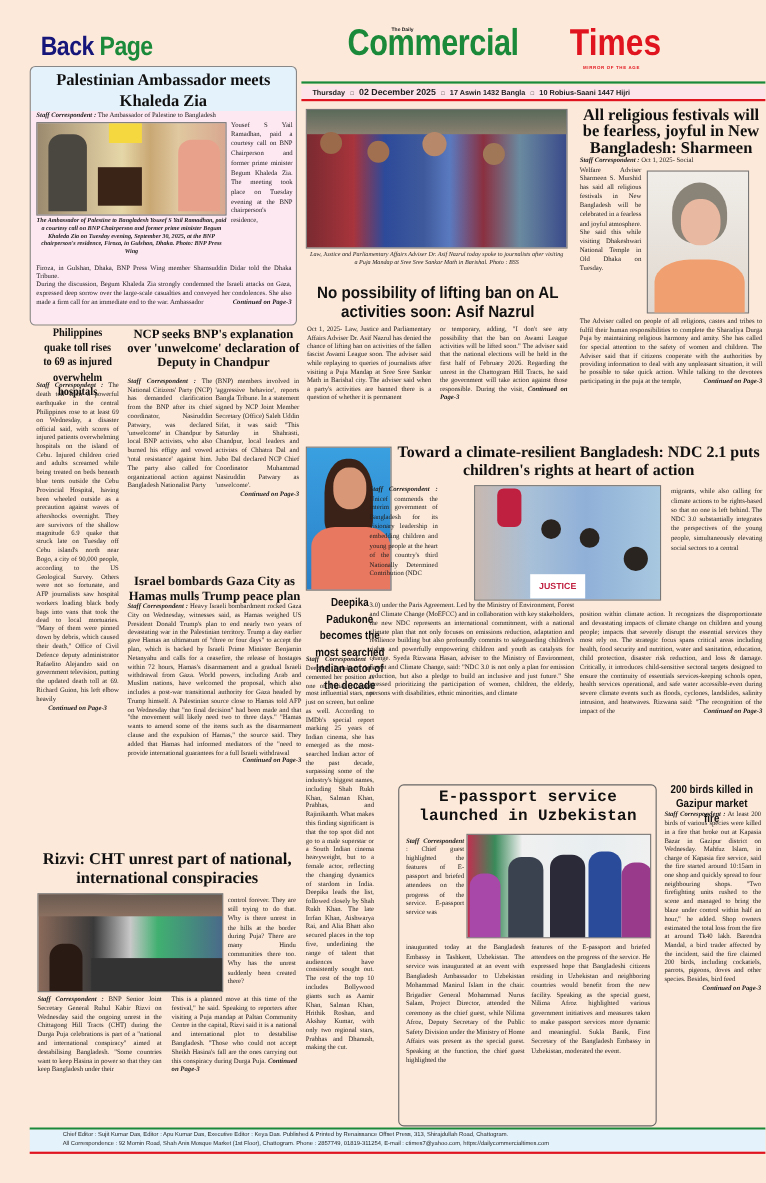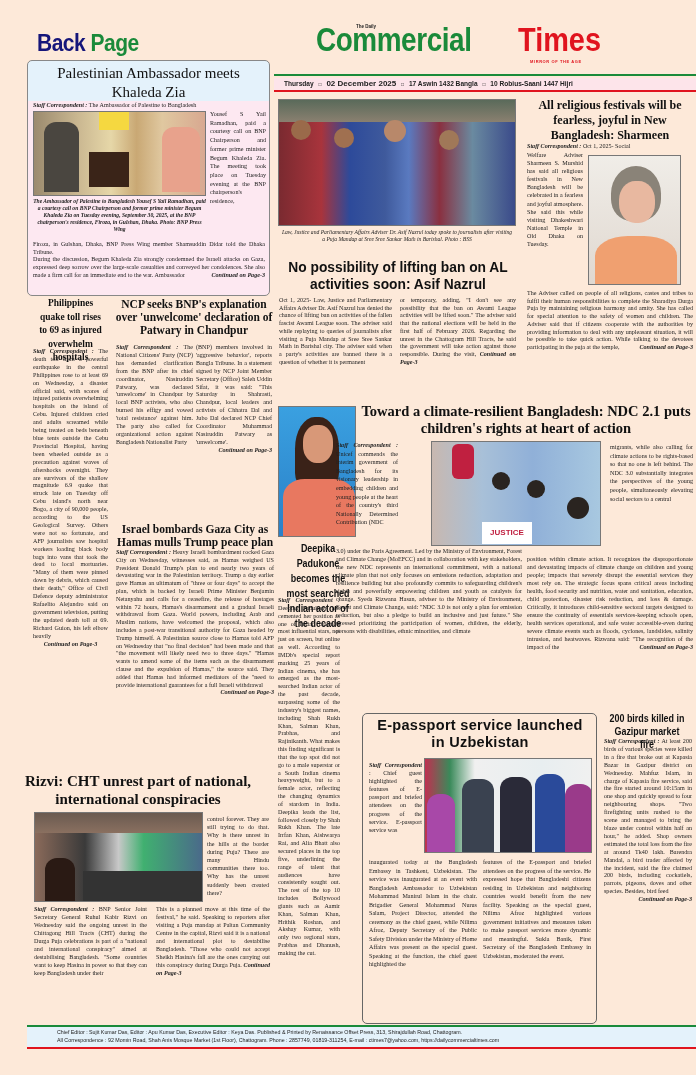--- a/index.html
+++ b/index.html
@@ -36,21 +36,21 @@
   <span style="font-size:5px;margin:0 3px">□</span>
   <span style="font-size:8px">02 December 2025</span>
   <span style="font-size:5px;margin:0 3px">□</span>
   <span>17 Aswin 1432 Bangla</span>
   <span style="font-size:5px;margin:0 3px">□</span>
   <span>10 Robius-Saani 1447 Hijri</span>
 </div>
 <div class="abs" style="left:274px;top:90px;width:422px;height:1.5px;background:#e0141e"></div>
 
 <div class="abs" style="left:27px;top:60px;width:243px;height:236px;border:1px solid #888;border-radius:5px;background:linear-gradient(#e4f2fb 0,#e4f2fb 40px,#fde8f1 40px)">
-  <div class="hd" style="position:absolute;left:8px;top:3px;width:225px;font-size:15px;line-height:19px;font-weight:normal">Palestinian Ambassador meets Khaleda Zia</div>
+  <div class="hd" style="position:absolute;left:8px;top:3px;width:225px;font-size:15px;line-height:19px;font-weight:bold">Palestinian Ambassador meets Khaleda Zia</div>
   <div class="txt abs" style="left:5px;top:41px;width:232px">
     <span class="by">Staff Correspondent :</span>
     <span>The Ambassador of Palestine to Bangladesh</span>
   </div>
   <div class="photo" style="left:5px;top:50px;width:173px;height:85px;background:linear-gradient(90deg,#9b8a6e 0,#c9b690 25%,#e6d7a8 45%,#c9a874 60%,#e0c8a0 75%,#d8a890 100%)">
     <div class="abs" style="left:55px;top:40px;width:40px;height:35px;background:#3a2418"></div>
     <div class="abs" style="left:10px;top:10px;width:35px;height:70px;background:#4a4640;border-radius:12px 12px 0 0"></div>
     <div class="abs" style="left:128px;top:15px;width:38px;height:65px;background:#e8a28c;border-radius:12px 12px 0 0"></div>
     <div class="abs" style="left:65px;top:0;width:30px;height:18px;background:#f5d840"></div>
   </div>
@@ -71,21 +71,21 @@
   <div class="abs" style="left:12px;top:20px;width:20px;height:20px;border-radius:50%;background:#9a6a4a"></div>
 </div>
 <div class="cap abs" style="left:280px;top:229px;width:234px;font-weight:normal;line-height:7.2px">Law, Justice and Parliamentary Affairs Adviser Dr. Asif Nazrul today spoke to journalists after visiting a Puja Mandap at Sree Sree Sankar Math in Barishal. Photo : BSS</div>
 <div class="hds abs" style="left:276px;top:258px;width:244px;font-size:15px;line-height:17px;transform:scaleX(0.92);transform-origin:center top">No possibility of lifting ban on AL activities soon: Asif Nazrul</div>
 <div class="txt abs" style="left:279px;top:297px;width:113px">Oct 1, 2025- Law, Justice and Parliamentary Affairs Adviser Dr. Asif Nazrul has denied the chance of lifting ban on activities of the fallen fascist Awami League soon. The adviser said while replaying to queries of journalists after visiting a Puja Mandap at Sree Sree Sankar Math in Barishal city. The adviser said when a party's activities are banned there is a question of whether it is permanent</div>
 <div class="txt abs" style="left:400px;top:297px;width:116px">
   <span>or temporary, adding, "I don't see any possibility that the ban on Awami League activities will be lifted soon." The adviser said that the national elections will be held in the first half of February 2026. Regarding the unrest in the Chattogram Hill Tracts, he said the government will take action against those responsible. During the visit,</span>
   <span class="by">Continued on Page-3</span>
 </div>
 
-<div class="hd abs" style="left:527px;top:98px;width:166px;font-size:12px;line-height:15px">All religious festivals will be fearless, joyful in New Bangladesh: Sharmeen</div>
+<div class="hd abs" style="left:527px;top:98px;width:166px;font-size:15px;line-height:15px">All religious festivals will be fearless, joyful in New Bangladesh: Sharmeen</div>
 <div class="txt abs" style="left:527px;top:143px;width:166px">
   <span class="by">Staff Correspondent :</span>
   <span>Oct 1, 2025- Social</span>
 </div>
 <div class="txt abs" style="left:527px;top:151px;width:56px;line-height:8.1px">Welfare Adviser Sharmeen S. Murshid has said all religious festivals in New Bangladesh will be celebrated in a fearless and joyful atmosphere. She said this while visiting Dhakeshwari National Temple in Old Dhaka on Tuesday.</div>
 <div class="photo" style="left:588px;top:155px;width:93px;height:130px;background:linear-gradient(#f0ede8,#e0d8d0)">
   <div class="abs" style="left:22px;top:10px;width:50px;height:55px;border-radius:50% 50% 40% 40%;background:#8a8378"></div>
   <div class="abs" style="left:30px;top:25px;width:36px;height:42px;border-radius:45%;background:#e8b8a0"></div>
   <div class="abs" style="left:6px;top:80px;width:82px;height:50px;border-radius:40% 40% 0 0;background:#f0a070"></div>
 </div>
@@ -94,21 +94,21 @@
   <span class="by" style="float:right">Continued on Page-3</span>
 </div>
 
 <div class="hd abs" style="left:32px;top:296px;width:77px;font-size:10.5px;line-height:13.5px;transform:scaleX(0.9);transform-origin:center top">Philippines quake toll rises to 69 as injured overwhelm hospitals</div>
 <div class="txt abs" style="left:33px;top:348px;width:75px;line-height:7.9px">
   <span class="by">Staff Correspondent :</span>
   <span>The death toll from a powerful earthquake in the central Philippines rose to at least 69 on Wednesday, a disaster official said, with scores of injured patients overwhelming hospitals on the island of Cebu. Injured children cried and adults screamed while being treated on beds beneath blue tents outside the Cebu Provincial Hospital, having been wheeled outside as a precaution against waves of aftershocks overnight. They are survivors of the shallow magnitude 6.9 quake that struck late on Tuesday off Cebu island's north near Bogo, a city of 90,000 people, according to the US Geological Survey. Others were not so fortunate, and AFP journalists saw hospital workers loading black body bags into vans that took the dead to local mortuaries. "Many of them were pinned down by debris, which caused their death," Office of Civil Defence deputy administrator Rafaelito Alejandro said on government television, putting the updated death toll at 69. Richard Guion, his left elbow heavily</span>
   <span class="by" style="display:block;text-align:center">Continued on Page-3</span>
 </div>
 
-<div class="hd abs" style="left:114px;top:298px;width:160px;font-size:11.5px;line-height:13px">NCP seeks BNP's explanation over 'unwelcome' declaration of Patwary in Chandpur</div>
+<div class="hd abs" style="left:114px;top:298px;width:160px;font-size:11.5px;line-height:13px">NCP seeks BNP's explanation over 'unwelcome' declaration of Deputy in Chandpur</div>
 <div class="txt abs" style="left:116px;top:344px;width:77px;line-height:7.9px">
   <span class="by">Staff Correspondent :</span>
   <span>The National Citizens' Party (NCP) has demanded clarification from the BNP after its chief coordinator, Nasiruddin Patwary, was declared 'unwelcome' in Chandpur by local BNP activists, who also burned his effigy and vowed 'total resistance' against him. The party also called for organizational action against Bangladesh Nationalist Party</span>
 </div>
 <div class="txt abs" style="left:196px;top:344px;width:76px;line-height:7.9px">
   <span>(BNP) members involved in 'aggressive behavior', reports Bangla Tribune. In a statement signed by NCP Joint Member Secretary (Office) Saleh Uddin Sifat, it was said: "This Saturday in Shahrasti, Chandpur, local leaders and activists of Chhatra Dal and Jubo Dal declared NCP Chief Coordinator Muhammad Nasiruddin Patwary as 'unwelcome'.</span>
   <span class="by" style="display:block;text-align:right">Continued on Page-3</span>
 </div>
 
 <div class="hd abs" style="left:114px;top:523px;width:162px;font-size:11.5px;line-height:12.5px">Israel bombards Gaza City as Hamas mulls Trump peace plan</div>
@@ -141,38 +141,38 @@
   <div class="abs" style="left:135px;top:55px;width:22px;height:22px;border-radius:50%;background:#2a2420"></div>
   <div class="abs" style="left:50px;top:80px;width:50px;height:22px;background:#fff;font-family:'Liberation Sans',sans-serif;font-weight:bold;font-size:8px;color:#c02040;text-align:center;line-height:22px">JUSTICE</div>
 </div>
 <div class="txt abs" style="left:610px;top:443px;width:83px;line-height:8.6px">migrants, while also calling for climate actions to be rights-based so that no one is left behind. The NDC 3.0 substantially integrates the perspectives of the young people, simultaneously elevating social sectors to a central</div>
 <div class="txt abs" style="left:336px;top:547px;width:186px;line-height:8px">3.0) under the Paris Agreement. Led by the Ministry of Environment, Forest and Climate Change (MoEFCC) and in collaboration with key stakeholders, the new NDC represents an international commitment, with a national climate plan that not only focuses on emissions reduction, adaptation and resilience building but also profoundly commits to safeguarding children's rights and powerfully empowering children and youth as catalysts for change. Syeda Rizwana Hasan, adviser to the Ministry of Environment, Forest and Climate Change, said: "NDC 3.0 is not only a plan for emission reduction, but also a pledge to build an inclusive and just future." She stressed prioritizing the participation of women, children, the elderly, persons with disabilities, ethnic minorities, and climate</div>
 <div class="txt abs" style="left:527px;top:555px;width:166px;line-height:8px">
   <span>position within climate action. It recognizes the disproportionate and devastating impacts of climate change on children and young people; impacts that severely disrupt the essential services they most rely on. The strategic focus spans critical areas including health, food security and nutrition, water and sanitation, education, child protection, disaster risk reduction, and loss &amp; damage. Critically, it introduces child-sensitive sectoral targets designed to ensure the continuity of essentials services-keeping schools open, health services operational, and safe water accessible-even during severe climate events such as floods, cyclones, landslides, salinity intrusion, and heatwaves. Rizwana said: "The recognition of the impact of the</span>
   <span class="by" style="float:right">Continued on Page-3</span>
 </div>
 
-<div class="hd abs" style="left:20px;top:772px;width:236px;font-size:15px;line-height:18px">Rizvi: CHT unrest part of national, international conspiracies</div>
+<div class="hd abs" style="left:34px;top:772px;width:236px;font-size:15px;line-height:18px">Rizvi: CHT unrest part of national, international conspiracies</div>
 <div class="photo" style="left:34px;top:812px;width:169px;height:90px;background:linear-gradient(90deg,#8a6a5a 0,#3a3a3a 30%,#c8c8c8 50%,#40b070 65%,#4a6a8a 100%)">
   <div class="abs" style="left:0;top:0;width:169px;height:20px;background:linear-gradient(#6a5a50,#8a7060)"></div>
   <div class="abs" style="left:48px;top:58px;width:121px;height:32px;background:#333"></div>
   <div class="abs" style="left:10px;top:45px;width:30px;height:45px;background:#2a1a14;border-radius:12px 12px 0 0"></div>
 </div>
 <div class="txt abs" style="left:207px;top:815px;width:62px;line-height:8.2px">control forever. They are still trying to do that. Why is there unrest in the hills at the border during Puja? There are many Hindu communities there too. Why has the unrest suddenly been created there?</div>
 <div class="txt abs" style="left:34px;top:905px;width:113px;line-height:8px">
   <span class="by">Staff Correspondent :</span>
   <span>BNP Senior Joint Secretary General Ruhul Kabir Rizvi on Wednesday said the ongoing unrest in the Chittagong Hill Tracts (CHT) during the Durga Puja celebrations is part of a "national and international conspiracy" aimed at destabilising Bangladesh. "Some countries want to keep Hasina in power so that they can keep Bangladesh under their</span>
 </div>
 <div class="txt abs" style="left:156px;top:905px;width:114px;line-height:8px">
   <span>This is a planned move at this time of the festival," he said. Speaking to reporters after visiting a Puja mandap at Paltan Community Centre in the capital, Rizvi said it is a national and international plot to destabilise Bangladesh. "Those who could not accept Sheikh Hasina's fall are the ones carrying out this conspiracy during Durga Puja.</span>
   <span class="by">Continued on Page-3</span>
 </div>
 
 <div class="abs" style="left:362px;top:713px;width:235px;height:311px;border:1px solid #666;border-radius:5px;background:#fde9d9">
-  <div class="hd" style="position:absolute;left:8px;top:3px;width:218px;font-size:14.5px;line-height:17px;font-family:Liberation Sans, sans-serif;letter-spacing:0.3px">E-passport service launched in Uzbekistan</div>
+  <div class="hd" style="position:absolute;left:8px;top:3px;width:218px;font-size:14.5px;line-height:17px;font-family:Liberation Mono, monospace;letter-spacing:0.3px">E-passport service launched in Uzbekistan</div>
   <div class="txt abs" style="left:6px;top:47px;width:53px;line-height:8.1px">
     <span class="by">Staff Correspondent</span>
     <span>: Chief guest highlighted the features of E-passport and briefed attendees on the progress of the service. E-passport service was</span>
   </div>
   <div class="photo" style="left:61px;top:44px;width:168px;height:95px;background:linear-gradient(90deg,#c03050 0,#3a8a5a 15%,#f0f0f0 30%,#e8eef0 70%,#f0f0f0 100%)">
     <div class="abs" style="left:2px;top:35px;width:28px;height:60px;background:#a848a8;border-radius:12px 12px 0 0"></div>
     <div class="abs" style="left:37px;top:20px;width:32px;height:75px;background:#3a4250;border-radius:12px 12px 0 0"></div>
     <div class="abs" style="left:75px;top:18px;width:32px;height:77px;background:#2a2a38;border-radius:12px 12px 0 0"></div>
     <div class="abs" style="left:110px;top:15px;width:30px;height:80px;background:#2a4a9a;border-radius:12px 12px 0 0"></div>
     <div class="abs" style="left:140px;top:25px;width:28px;height:70px;background:#9a3a8a;border-radius:12px 12px 0 0"></div>

